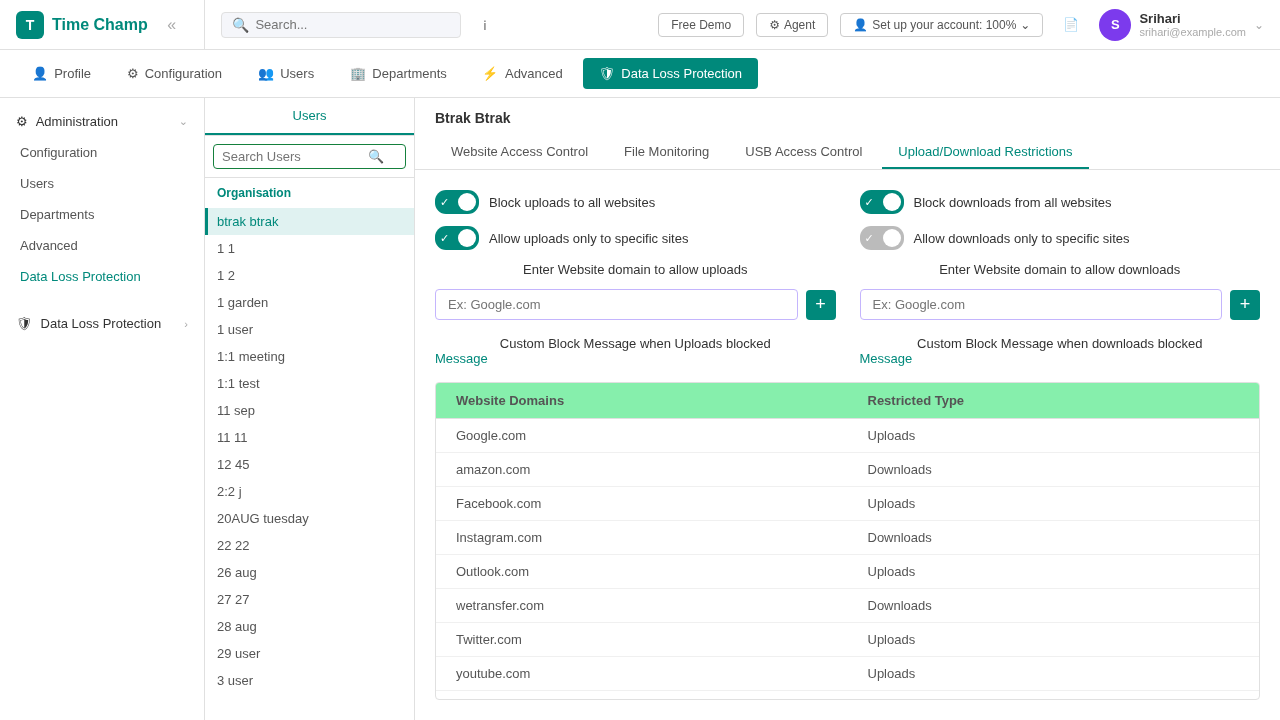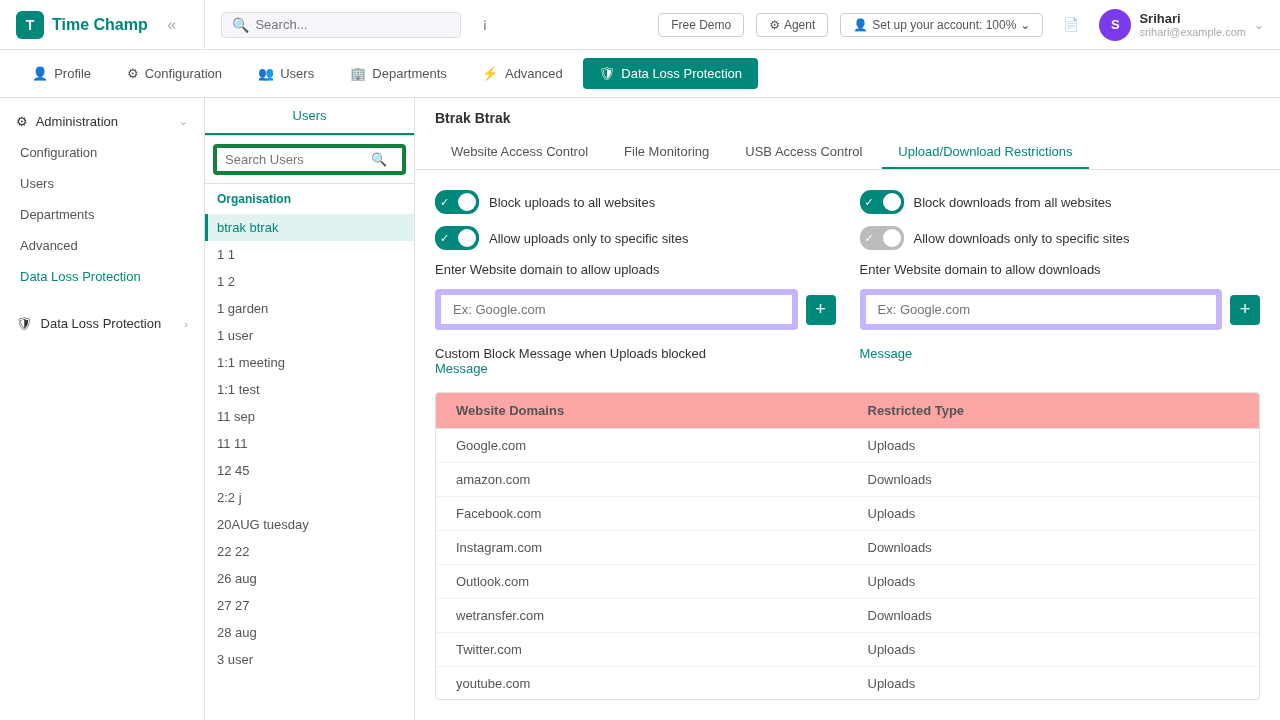--- a/index.html
+++ b/index.html
@@ -41,21 +41,21 @@
     .sidebar-item.active { color: #00897b; font-weight: 500; }
     .sidebar-group { padding: 8px 16px; font-size: 13px; color: #333; cursor: pointer; display: flex; align-items: center; gap: 8px; font-weight: 500; }
     .sidebar-group .chevron { margin-left: auto; font-size: 11px; color: #aaa; }
 
     
     .user-panel { width: 210px; background: #fff; border-right: 1px solid #e0e0e0; display: flex; flex-direction: column; overflow: hidden; }
     .user-panel-tabs { display: flex; border-bottom: 1px solid #e0e0e0; }
     .panel-tab { flex: 1; text-align: center; padding: 10px; font-size: 13px; cursor: pointer; color: #555; }
     .panel-tab.active { color: #00897b; border-bottom: 2px solid #00897b; font-weight: 500; }
     .search-users { padding: 8px; border-bottom: 1px solid #e0e0e0; }
-    .search-users-box { display: flex; align-items: center; border: 4px solid #15803d; border-radius: 4px; padding: 4px 8px; gap: 6px; }
+    .search-users-box { display: flex; align-items: center; border: 1px solid #15803d; border-radius: 4px; padding: 4px 8px; gap: 6px; }
     .search-users-box input { border: none; outline: none; font-size: 13px; color: #555; width: 140px; background: transparent; }
     .org-label { padding: 8px 12px; font-size: 12px; color: #00897b; font-weight: 600; }
     .org-list { flex: 1; overflow-y: auto; }
     .org-item { padding: 6px 12px; font-size: 13px; color: #555; cursor: pointer; }
     .org-item.selected { background: #e0f2f1; color: #00897b; font-weight: 500; border-left: 3px solid #00897b; padding-left: 9px; }
 
     
     .content-area { flex: 1; display: flex; flex-direction: column; overflow: hidden; background: #fff; }
     .content-header { padding: 12px 20px 0; border-bottom: 1px solid #e0e0e0; }
     .breadcrumb { font-size: 14px; font-weight: 600; color: #333; margin-bottom: 10px; }
@@ -66,27 +66,27 @@
     
     .content-body { flex: 1; overflow-y: auto; padding: 20px; display: flex; flex-direction: column; gap: 16px; }
     .two-col { display: grid; grid-template-columns: 1fr 1fr; gap: 24px; }
     .col { display: flex; flex-direction: column; gap: 12px; }
     .toggle-row { display: flex; align-items: center; gap: 10px; }
     .toggle-with-check { display: inline-flex; align-items: center; background: #00897b; border-radius: 11px; width: 44px; height: 24px; position: relative; cursor: pointer; }
     .toggle-with-check .check { color: #fff; font-size: 11px; margin-left: 5px; }
     .toggle-with-check .knob { width: 18px; height: 18px; background: #fff; border-radius: 50%; position: absolute; right: 3px; }
     .toggle-label { font-size: 13px; color: #333; }
     .domain-input-row { display: flex; align-items: center; gap: 8px; }
-    .domain-input { flex: 1; border: 6px solid #c4b5fd; border-radius: 4px; padding: 7px 12px; font-size: 13px; color: #555; outline: none; }
+    .domain-input { flex: 1; border: 1px solid #c4b5fd; border-radius: 4px; padding: 7px 12px; font-size: 13px; color: #555; outline: none; }
     .add-btn { width: 30px; height: 30px; background: #00897b; border-radius: 4px; color: #fff; display: flex; align-items: center; justify-content: center; cursor: pointer; font-size: 18px; flex-shrink: 0; }
-    .section-label { font-size: 13px; color: #333; font-weight: 500; }
+    .section-label { font-size: 13px; color: #333; font-weight: 500; text-align: center; }
     .message-link { color: #00897b; font-size: 13px; cursor: pointer; text-decoration: none; }
     .custom-block-section { margin-top: 4px; }
     .table-area { border: 1px solid #e0e0e0; border-radius: 4px; overflow: hidden; }
-    .table-header { display: grid; grid-template-columns: 1fr 1fr; background: #fca5a5; border-bottom: 1px solid #e0e0e0; }
+    .table-header { display: grid; grid-template-columns: 1fr 1fr; background: #86efac; border-bottom: 1px solid #e0e0e0; }
     .table-th { padding: 10px 20px; font-size: 13px; font-weight: 600; color: #555; }
     .table-row { display: grid; grid-template-columns: 1fr 1fr; border-bottom: 1px solid #f0f0f0; }
     .table-row:last-child { border-bottom: none; }
     .table-td { padding: 9px 20px; font-size: 13px; color: #555; }
   </style>
 </head>
 <body>
 
 <div class="topbar">
   <div class="logo-area">
@@ -208,20 +208,21 @@
         <div class="org-item">1:1 test</div>
         <div class="org-item">11 sep</div>
         <div class="org-item">11 11</div>
         <div class="org-item">12 45</div>
         <div class="org-item">2:2 j</div>
         <div class="org-item">20AUG tuesday</div>
         <div class="org-item">22 22</div>
         <div class="org-item">26 aug</div>
         <div class="org-item">27 27</div>
         <div class="org-item">28 aug</div>
+        <div class="org-item">29 user</div>
         <div class="org-item">3 user</div>
       </div>
   </div>
 
   <div class="content-area">
     <div class="content-header">
       <div class="breadcrumb">Btrak Btrak</div>
       <div class="content-tabs">
         <div class="content-tab">
           <span>Website Access Control</span>
@@ -280,20 +281,21 @@
               <div class="knob"></div>
             </div>
             <span class="toggle-label">Allow downloads only to specific sites</span>
           </div>
           <div class="section-label">Enter Website domain to allow downloads</div>
           <div class="domain-input-row">
             <input class="domain-input" type="text" placeholder="Ex: Google.com" style="">
             <div class="add-btn">+</div>
           </div>
           <div class="custom-block-section">
+            <div class="section-label">Custom Block Message when downloads blocked</div>
             <a class="message-link">Message</a>
           </div>
         </div>
       </div>
 
       <div class="table-area">
         <div class="table-header">
           <div class="table-th">Website Domains</div>
           <div class="table-th">Restricted Type</div>
         </div>

